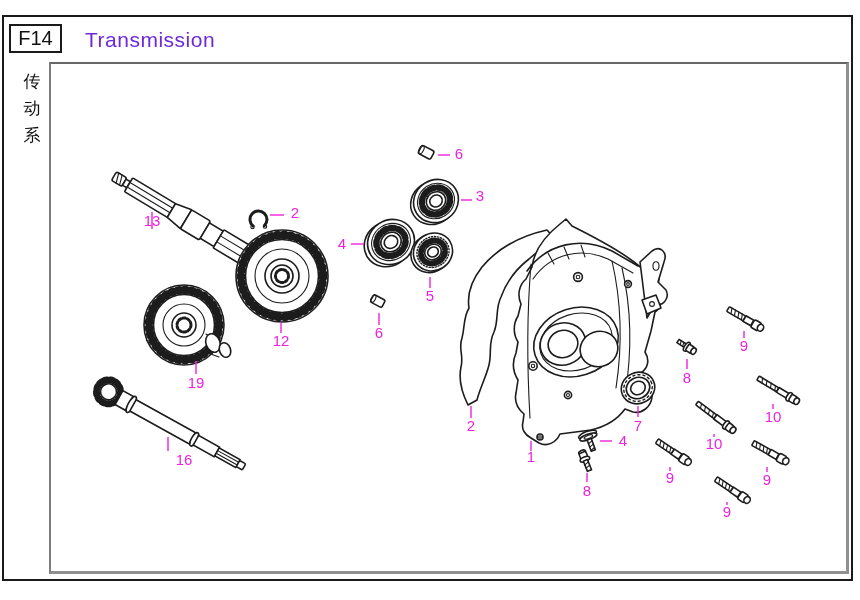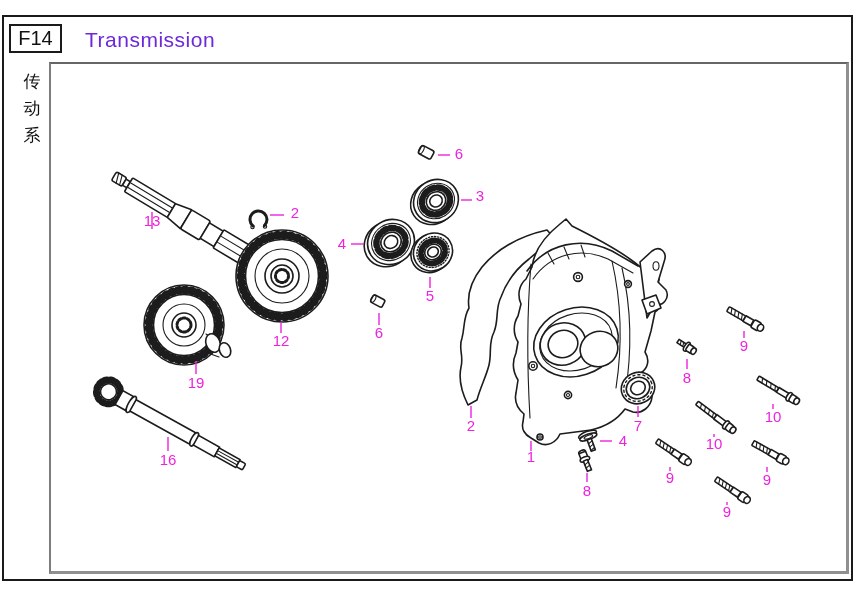--- a/index.html
+++ b/index.html
@@ -322,14 +322,14 @@
   <span class="co" style="left:670px;top:470px">9</span>
   <span class="co" style="left:767px;top:472px">9</span>
   <span class="co" style="left:727px;top:504px">9</span>
   <span class="co" style="left:773px;top:409px">10</span>
   <span class="co" style="left:714px;top:436px">10</span>
   <span class="co" style="left:623px;top:433px">4</span>
   <span class="co" style="left:295px;top:205px">2</span>
   <span class="co" style="left:152px;top:213px">13</span>
   <span class="co" style="left:281px;top:333px">12</span>
   <span class="co" style="left:196px;top:375px">19</span>
-  <span class="co" style="left:168px;top:452px">16</span>
+  <span class="co" style="left:184px;top:452px">16</span>
 </div>
 
 </body></html>

